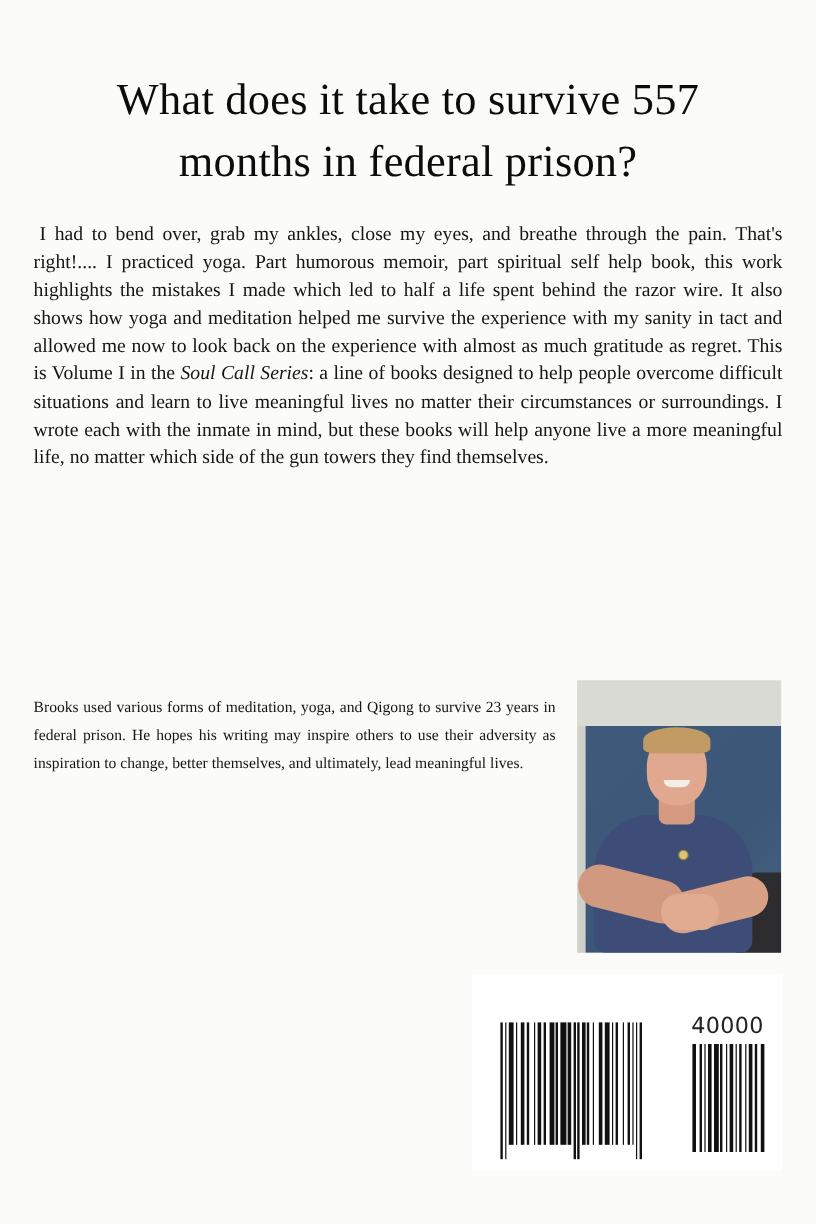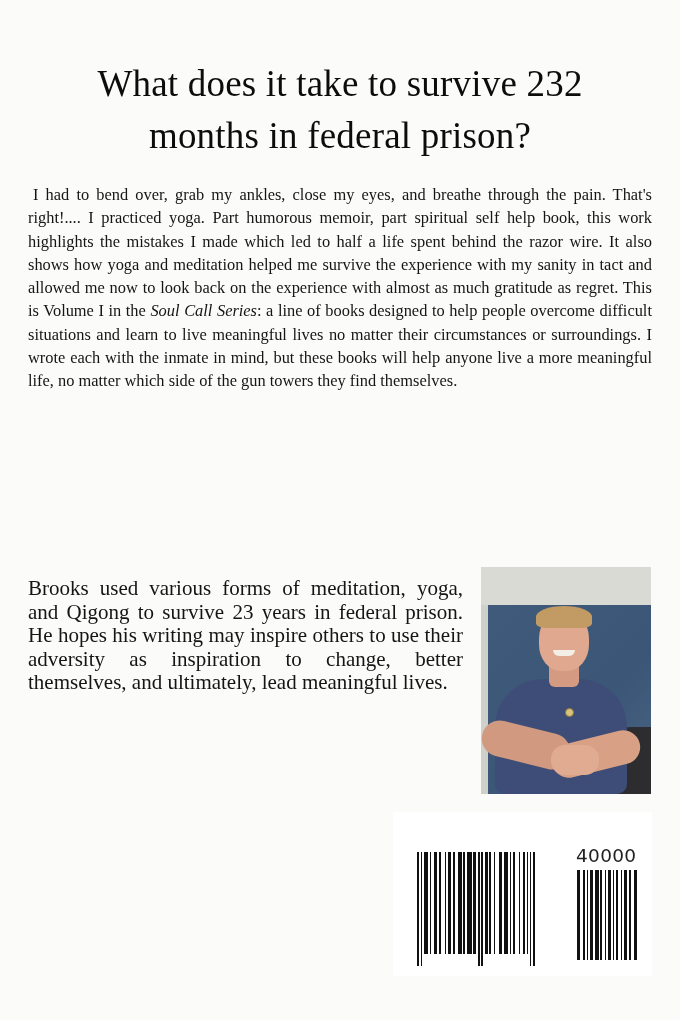--- a/index.html
+++ b/index.html
@@ -25,21 +25,21 @@
       font-size: 16.4px;
       line-height: 23.3px;
       text-align: justify;
       color: #151515;
       text-indent: 5px;
     }
     .blurb em { font-style: italic; }
     .bio {
       position: absolute;
       left: 28px; top: 577px; width: 435px;
-      font-size: 21px;
+      font-size: 13px;
       line-height: 23.6px;
       text-align: justify;
       color: #151515;
     }
     .photo {
       position: absolute;
       left: 481px; top: 567px; width: 170px; height: 227px;
       overflow: hidden;
       background: #dcdcd6;
     }
@@ -91,21 +91,21 @@
       font-size: 18.5px;
       letter-spacing: 0.2px;
       color: #222;
       background: transparent;
     }
     .ean-digits span { background: #fff; }
   </style>
 </head>
 <body>
 
-<div class="headline">What does it take to survive 232 months in federal prison?</div>
+<div class="headline">What does it take to survive 557 months in federal prison?</div>
 
 <p class="blurb"><span>I had to bend over, grab my ankles, close my eyes, and breathe through the pain.  That's right!.... I practiced yoga.  Part humorous memoir, part spiritual self help book, this work  highlights the mistakes I made which led to half a life spent behind the razor wire.  It also shows how yoga and meditation helped me survive the experience with my sanity in tact and allowed me now to look back on the experience with almost as much gratitude as regret.  This is Volume I in the </span><em>Soul Call Series</em><span>: a line of books designed to help people overcome difficult situations and learn to live meaningful lives no matter their circumstances or surroundings.  I wrote each with the inmate in mind, but these books will help anyone live a more meaningful life, no matter which side of the gun towers they find themselves.</span></p>
 
 <p class="bio">Brooks used various forms of meditation, yoga, and Qigong to survive 23 years in federal prison.  He hopes his writing may inspire others to use their adversity as inspiration to change, better themselves, and ultimately, lead meaningful lives.</p>
 
 <div class="photo" role="img" title="Author portrait: smiling man in navy t-shirt with pendant necklace, seated with arms crossed in front of a blue wall">
   <div class="wall-top"></div>
   <div class="wall-left"></div>
   <div class="wall-blue"></div>
   <div class="chair"></div>

